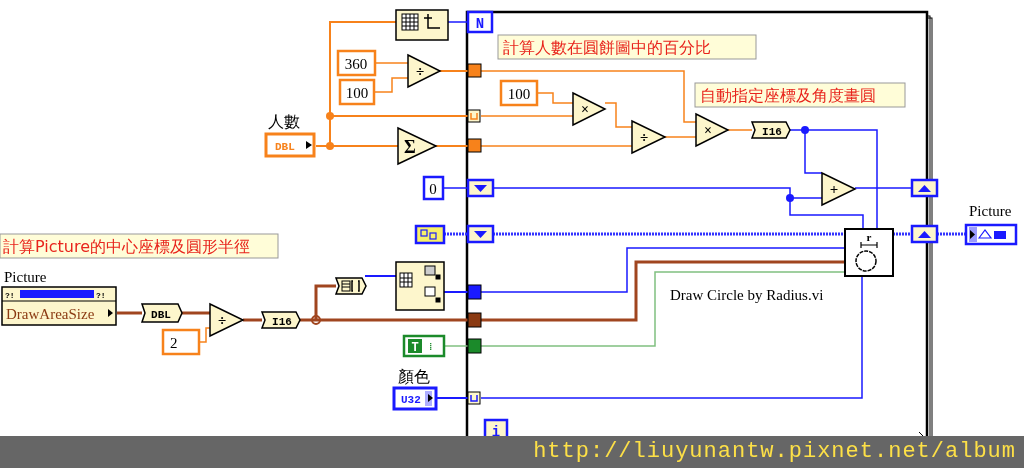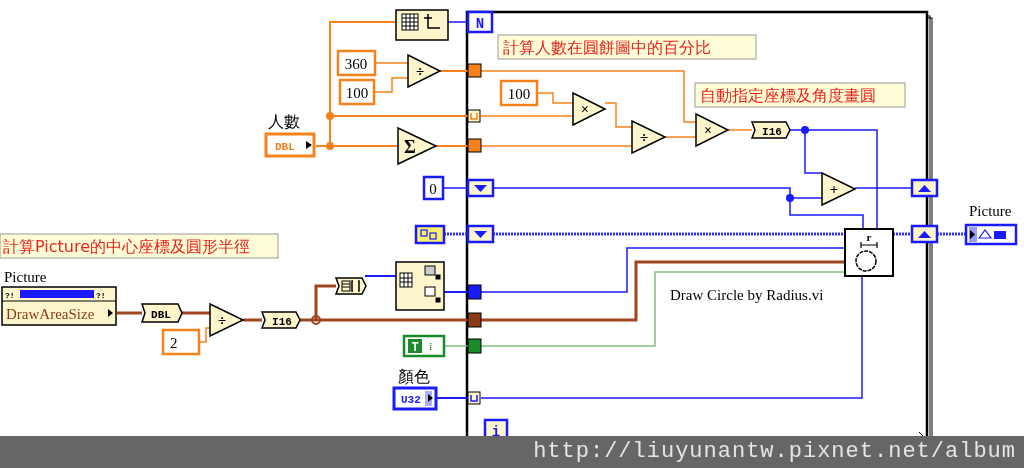--- a/index.html
+++ b/index.html
@@ -5,21 +5,21 @@
   html, body { margin:0; padding:0; }
   body { width:1024px; height:468px; position:relative; overflow:hidden; background:#ffffff;
          font-family:"Liberation Serif", serif; }
   #diagram { position:absolute; left:0; top:0; }
   .label-text { font-family:"Liberation Serif", serif; fill:#000; }
   .cjk { font-family:"DejaVu Sans", sans-serif; }
   .comment-text { font-family:"DejaVu Sans", sans-serif; fill:#e8241c; font-size:16px; }
   .const-text { font-family:"Liberation Serif", serif; font-size:15px; fill:#000; }
   .mono-bold { font-family:"Liberation Mono", monospace; font-weight:bold; }
   #footer { position:absolute; left:0; top:436px; width:1024px; height:32px; background:#666666; }
-  #footer-url { position:absolute; right:8px; top:3px; color:#e5e5e5;
+  #footer-url { position:absolute; right:8px; top:3px; color:#fde047;
                 font-family:"Liberation Mono", monospace; font-size:22px; letter-spacing:1px; }
 </style>
 </head>
 <body>
 
 <svg id="diagram" width="1024" height="468" viewBox="0 0 1024 468" xmlns="http://www.w3.org/2000/svg">
 
   <g>
     <rect x="472" y="18" width="460" height="428" fill="none" stroke="#000" stroke-width="1"></rect>
     <rect x="470" y="16" width="460" height="428" fill="none" stroke="#000" stroke-width="1"></rect>

